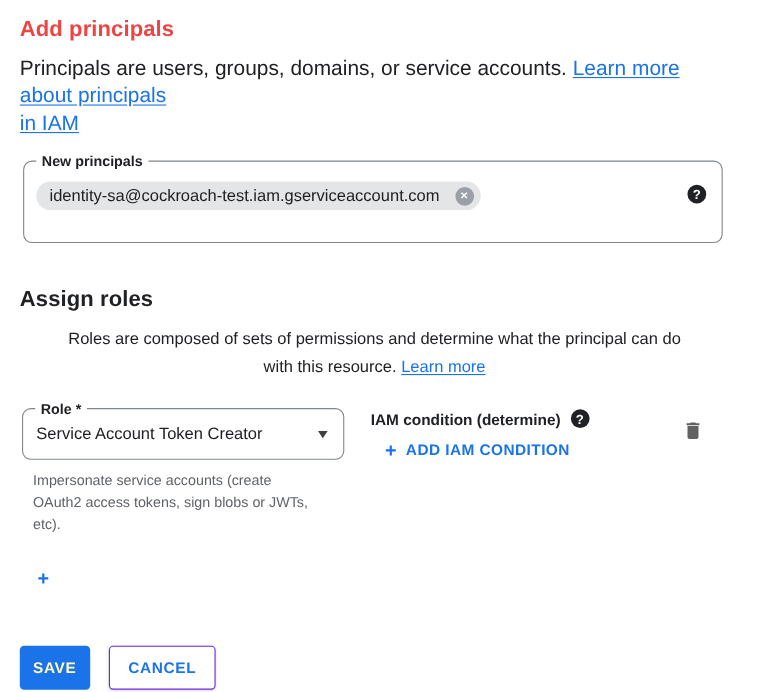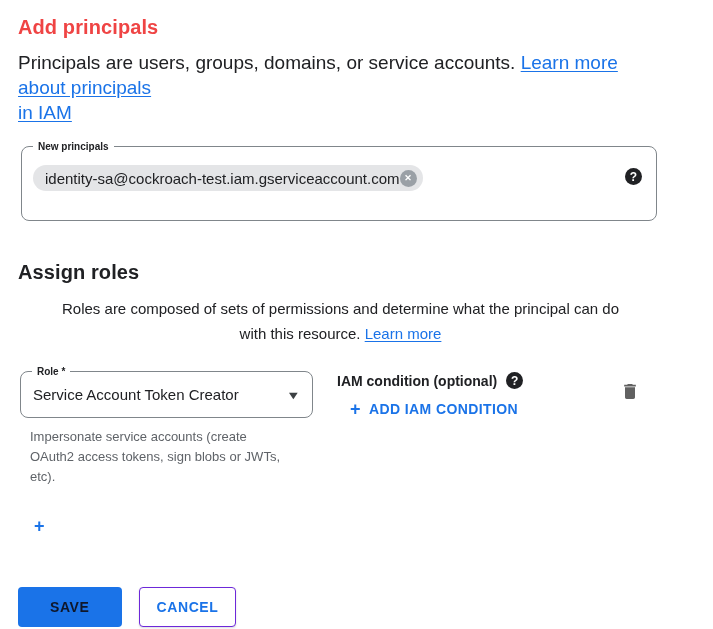--- a/index.html
+++ b/index.html
@@ -35,31 +35,31 @@
     margin:21px 56px 0 21px;
     height:75px;
     border:1px solid #80868b;
     border-radius:8px;
     box-sizing:border-box;
     cursor:text;
   }
   .float-label {
     position:absolute; top:-10px; left:11px;
     background:#fff; padding:0 5px;
-    font-size:10px; line-height:20px; font-weight:700; color:#202124;
+    font-size:13px; line-height:20px; font-weight:700; color:#202124;
     white-space:nowrap;
   }
   .chip {
     position:absolute; left:11px; top:18px;
     height:26px;
     background:#e4e5e7;
     border-radius:13px;
     display:inline-flex; align-items:center;
     padding:0 6px 0 12px;
-    gap:0;
+    gap:14px;
     font-size:15px; color:#202124;
     white-space:nowrap;
   }
   .chip-remove {
     width:17px; height:17px; border-radius:50%;
     background:#9aa0a6; color:#ffffff;
     display:flex; align-items:center; justify-content:center;
     font-size:9px; font-weight:700; line-height:1;
     cursor:pointer; flex:none;
   }
@@ -114,21 +114,21 @@
 
   
   .actions { display:flex; align-items:center; gap:17px; margin:54px 0 0 18px; }
   .btn {
     height:40px; border-radius:4px;
     font-family:"Liberation Sans", sans-serif;
     font-size:14px; font-weight:700; letter-spacing:0.6px;
     cursor:pointer; box-sizing:border-box;
   }
   .btn-primary {
-    background:#1a73e8; color:#0f172a; border:none; padding:0 32px;
+    background:#1a73e8; color:#fef9c3; border:none; padding:0 12px;
   }
   .btn-secondary {
     background:#ffffff; color:#1a73e8;
     border:1px solid #6d28d9; padding:0 17px;
     box-shadow:0 1px 2px rgba(60,64,67,0.18);
   }
 </style>
 </head>
 <body>
 
@@ -163,21 +163,21 @@
       <div class="role-select">
         <span class="float-label">Role *</span>
         <span class="role-value">Service Account Token Creator</span>
         <span class="dd-arrow">▼</span>
       </div>
       <div class="role-helper">Impersonate service accounts (create OAuth2 access tokens, sign blobs or JWTs, etc).</div>
     </div>
 
     <div class="cond-col">
       <div class="cond-label-row">
-        <span>IAM condition (optional)</span>
+        <span>IAM condition (determine)</span>
         <span class="help-circle">?</span>
       </div>
       <button class="text-btn add-cond">
         <span class="plus-glyph">+</span>
         <span>ADD IAM CONDITION</span>
       </button>
     </div>
 
     <button class="trash-btn">
       <svg viewBox="0 0 24 24" width="20" height="21" aria-hidden="true">

